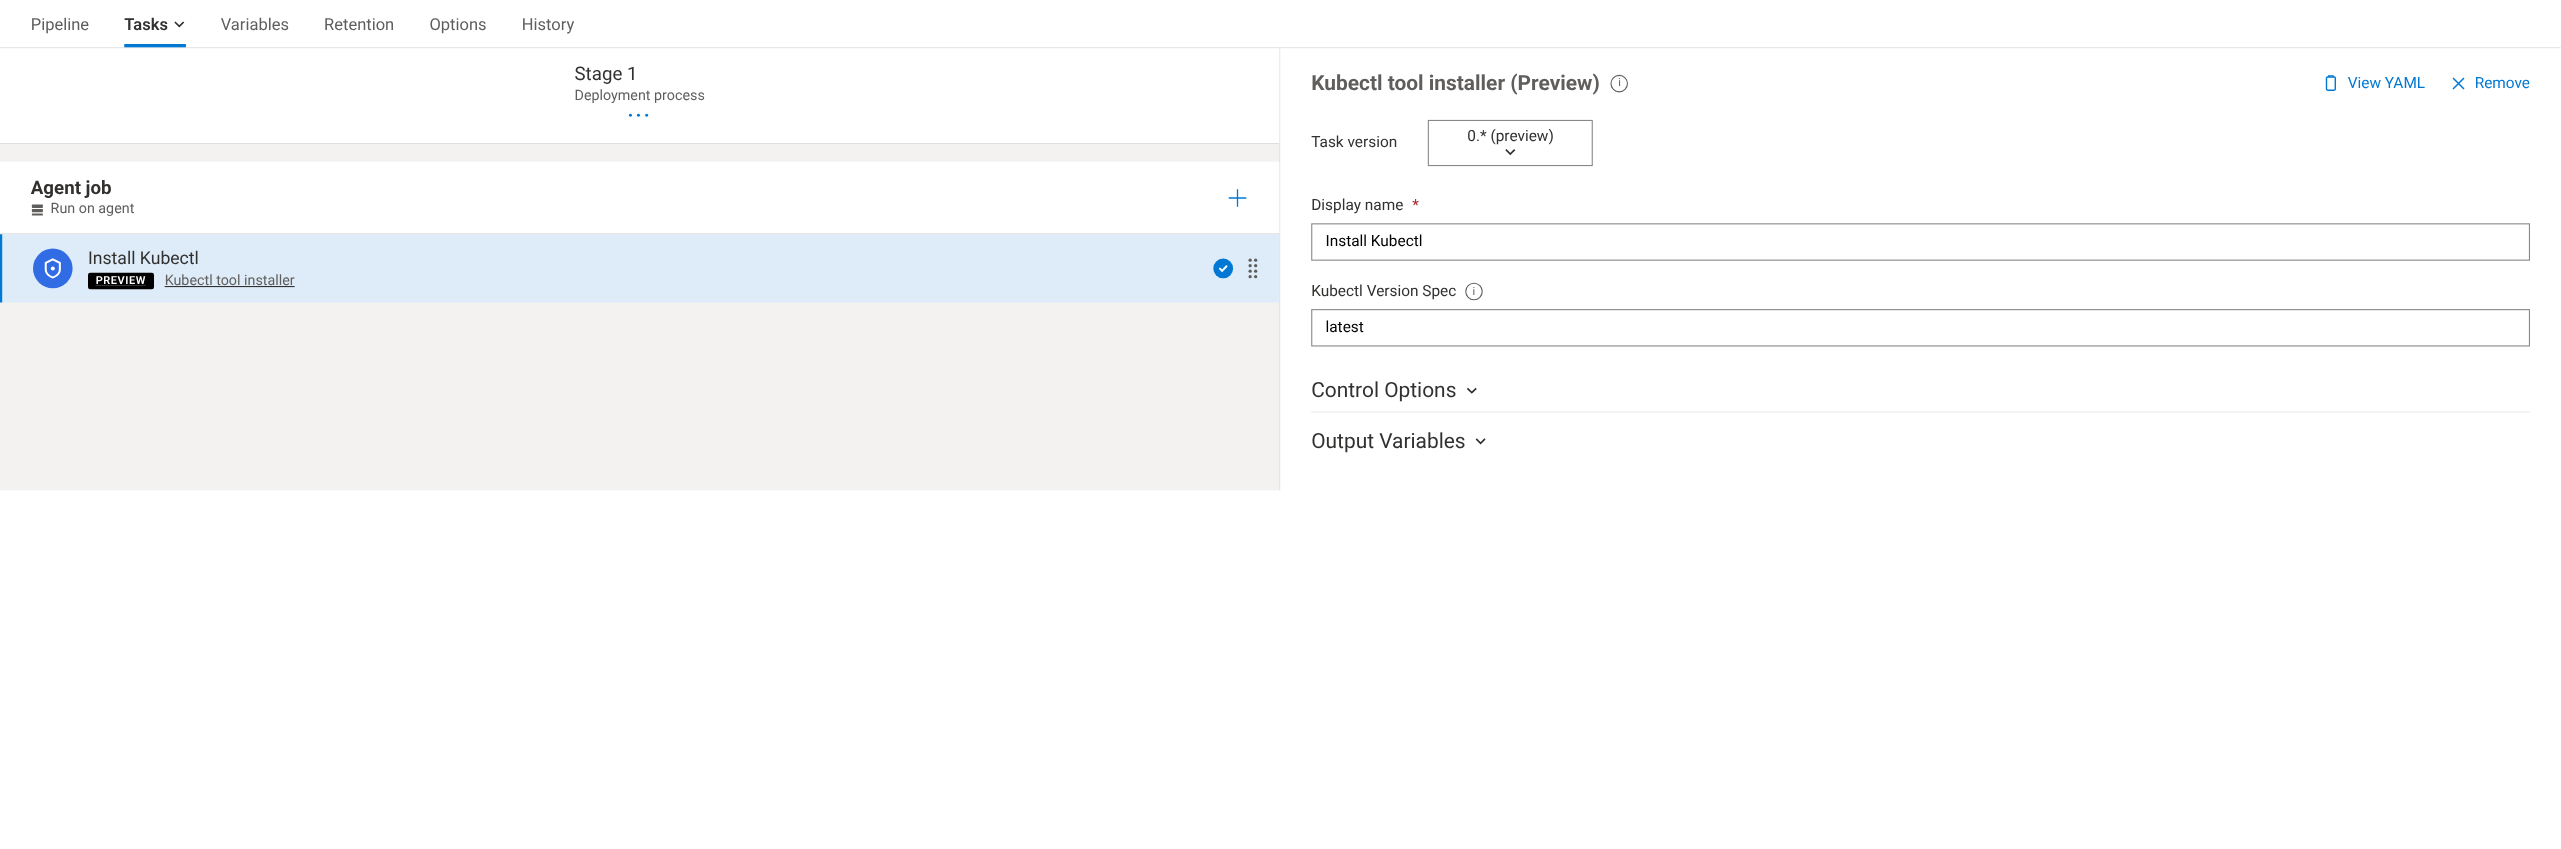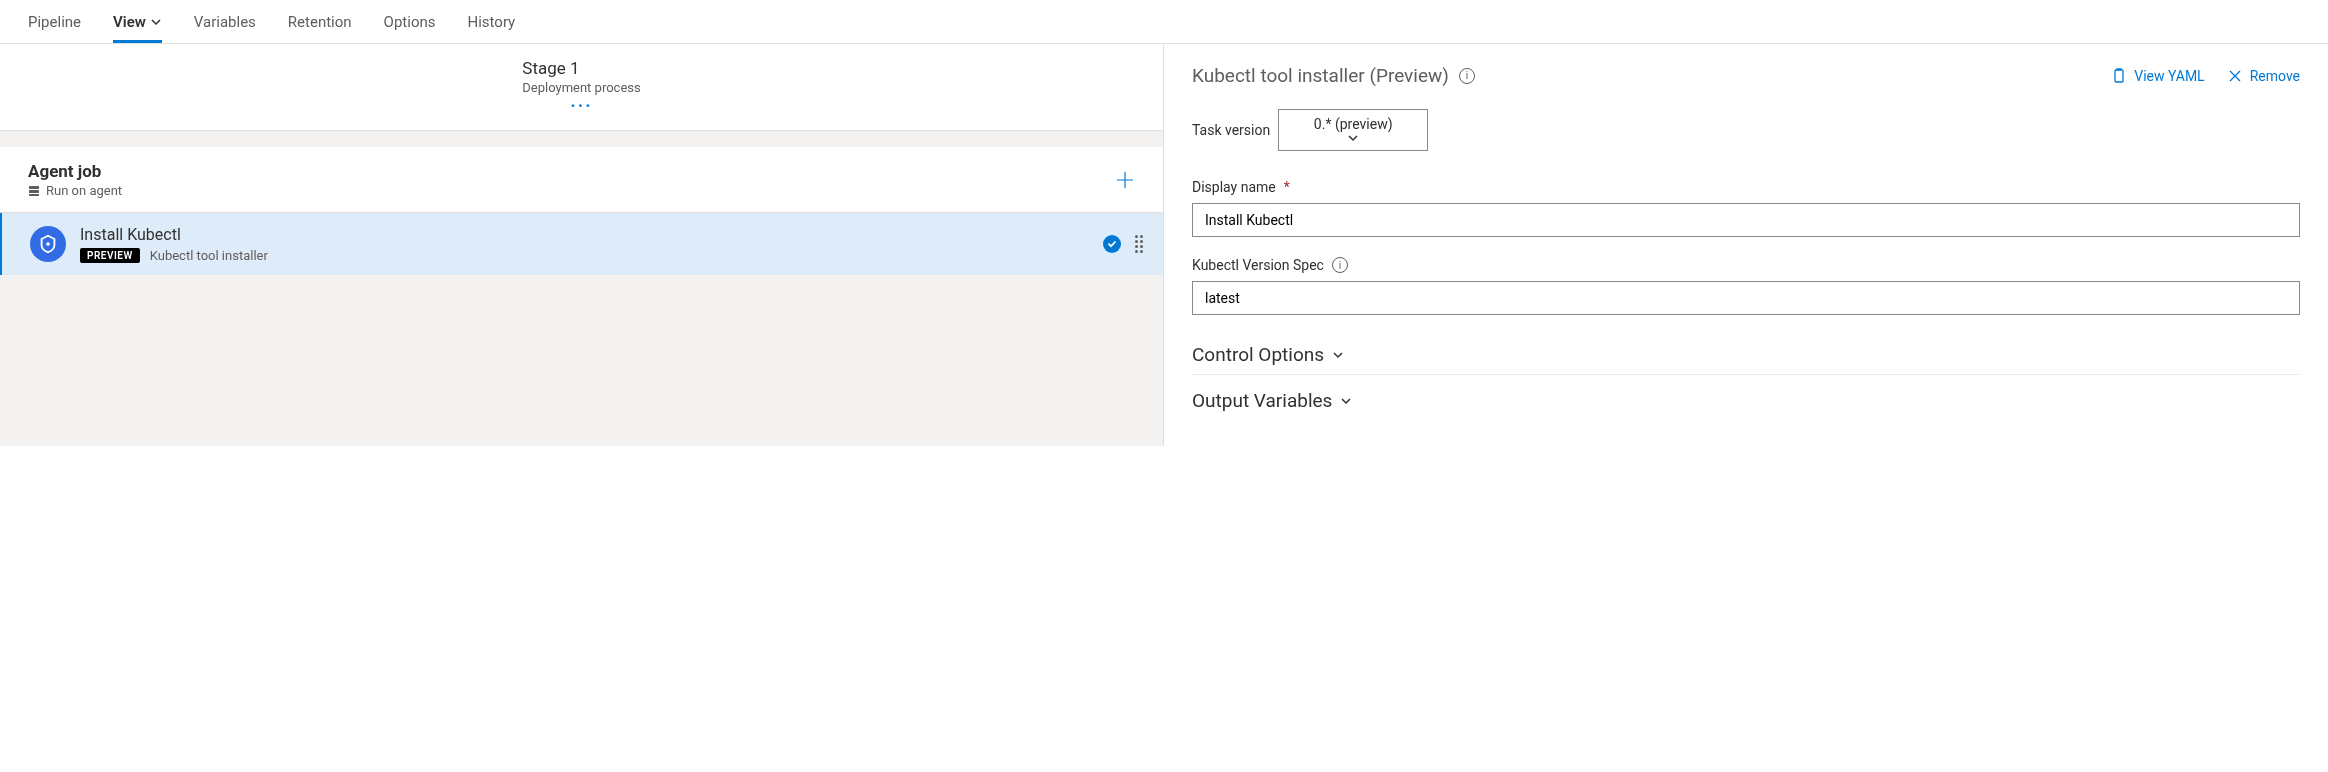--- a/index.html
+++ b/index.html
@@ -146,20 +146,21 @@
     .task-name {
       font-size: 16px;
       font-weight: 400;
       color: #323130;
       margin-bottom: 4px;
     }
     .task-meta {
       display: flex;
       align-items: center;
       gap: 10px;
+      text-decoration: underline;
     }
     .preview-badge {
       background: #000000;
       color: #ffffff;
       font-size: 10px;
       font-weight: 600;
       padding: 2px 7px;
       border-radius: 2px;
       letter-spacing: 0.5px;
     }
@@ -204,21 +205,21 @@
       margin-bottom: 22px;
     }
     .detail-title-wrap {
       display: flex;
       align-items: center;
       gap: 10px;
     }
     .detail-title {
       font-size: 19px;
       color: #605e5c;
-      font-weight: 400;
+      font-weight: 700;
     }
     .info-circle {
       width: 16px;
       height: 16px;
       border: 1.5px solid #605e5c;
       border-radius: 50%;
       display: flex;
       align-items: center;
       justify-content: center;
       font-size: 10px;
@@ -237,21 +238,21 @@
       cursor: pointer;
       font-size: 14px;
     }
     .link-btn svg {
       width: 16px;
       height: 16px;
     }
     .form-row {
       display: flex;
       align-items: center;
-      gap: 8px;
+      gap: 28px;
       margin-bottom: 28px;
     }
     .form-row-label {
       font-size: 14px;
       color: #323130;
     }
     .select-box {
       display: flex;
       align-items: center;
       justify-content: space-between;
@@ -308,21 +309,21 @@
   </style>
 </head>
 <body>
 
 <div class="container">
   <div class="tab-bar">
     <div class="tab-item">
         <span>Pipeline</span>
       </div>
     <div class="tab-item active">
-      <span>View</span>
+      <span>Tasks</span>
       <span class="small-chevron">
         <svg viewBox="0 0 12 12" fill="none" stroke="currentColor" stroke-width="1.5">
             <path d="M2 4l4 4 4-4"></path>
           </svg>
       </span>
     </div>
     <div class="tab-item">
         <span>Variables</span>
       </div>
     <div class="tab-item">

